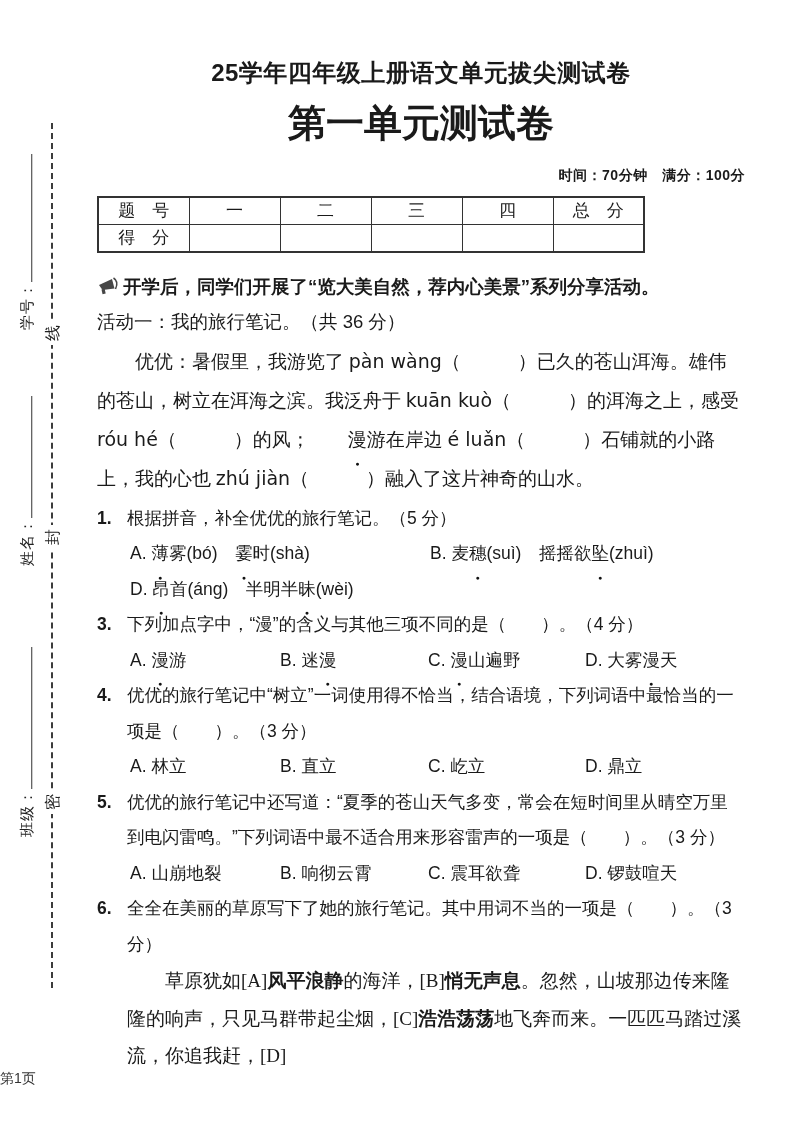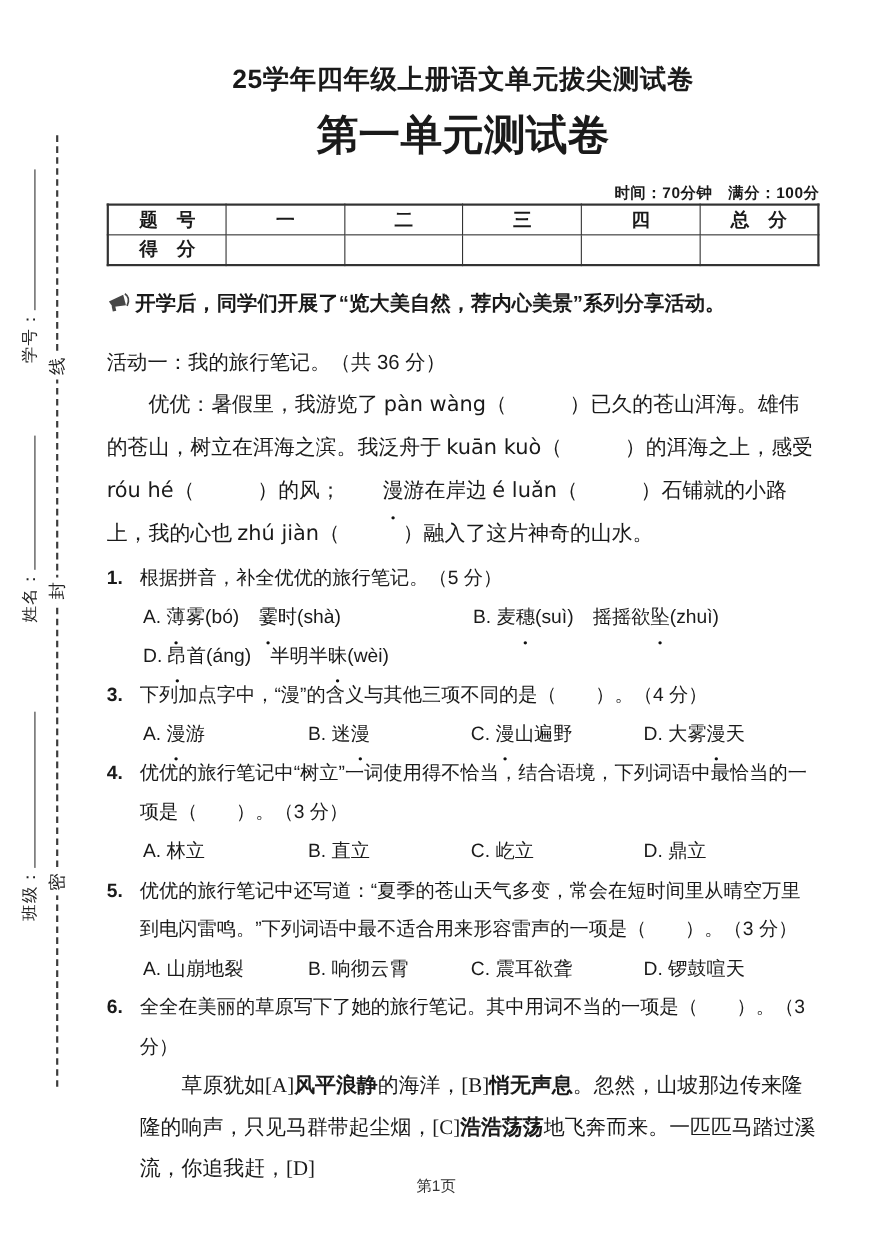--- a/index.html
+++ b/index.html
@@ -33,26 +33,26 @@
     background: #fff; padding: 0 4px;
   }
 
   
   .content { position: absolute; left: 97px; top: 0; width: 648px; }
 
   .title  { margin: 58px 0 0 0; text-align: center; font-size: 24px; font-weight: bold; line-height: 1.22; letter-spacing: 0.5px; }
   .subtitle { margin: 13px 0 0 0; text-align: center; font-size: 38px; font-weight: bold; line-height: 1.25; }
   .time-line { margin-top: 19px; text-align: right; font-size: 14px; font-weight: 600; letter-spacing: 0.5px; }
 
-  table.score-table { width: 648px; border-collapse: collapse; border: 2.5px solid #333; table-layout: fixed; font-weight: bold; }
+  table.score-table { margin-top: 11px; width: 548px; border-collapse: collapse; border: 2.5px solid #333; table-layout: fixed; }
   table.score-table td { border: 1.2px solid #333; height: 26px; text-align: center; font-size: 17px; padding: 0; }
 
   .intro-line { margin-top: 21px; font-size: 18.5px; font-weight: bold; line-height: 26px; display: flex; align-items: flex-start; gap: 2px; }
   .intro-line svg { flex: 0 0 auto; margin-top: 2px; }
-  .activity-line { margin-top: 27px; font-size: 18.5px; line-height: 26px; }
+  .activity-line { margin-top: 9px; font-size: 18.5px; line-height: 26px; }
 
   .kai { font-family: "Liberation Serif", serif; }
   .passage { margin: 7px 0 3px 0; font-size: 19px; line-height: 38px; text-indent: 2em; }
   .py { font-family: "DejaVu Sans", sans-serif; }
 
   .questions { font-size: 17.5px; line-height: 35.5px; }
   .q { padding-left: 30px; text-indent: -30px; }
   .qnum { font-weight: bold; display: inline-block; width: 30px; text-indent: 0; }
   .opt-grid-2 { display: grid; grid-template-columns: 300px 1fr; padding-left: 33px; }
   .opt-grid-4 { display: grid; grid-template-columns: 150px 148px 157px 1fr; padding-left: 33px; }
@@ -60,21 +60,21 @@
   .b { font-weight: bold; }
 
   .dotted { position: relative; display: inline-block; }
   .dotted::after {
     content: "●";
     position: absolute; left: 50%; bottom: -9px;
     transform: translateX(-50%);
     font-size: 7px; line-height: 7px; color: #111;
   }
 
-  .footer { position: absolute; left: 0; top: 1070px; width: 793px; text-align: center; font-size: 14px; color: #333; }
+  .footer { position: absolute; left: 0; top: 1070px; width: 793px; font-size: 14px; color: #333; }
 </style>
 </head>
 <body>
 
 <div class="page">
 
   <div class="seal-line"></div>
 
   <div class="side-item" style="left:27px; top:242px;">
     <span>学号：</span><span class="blank-line" style="width:128px;"></span>

